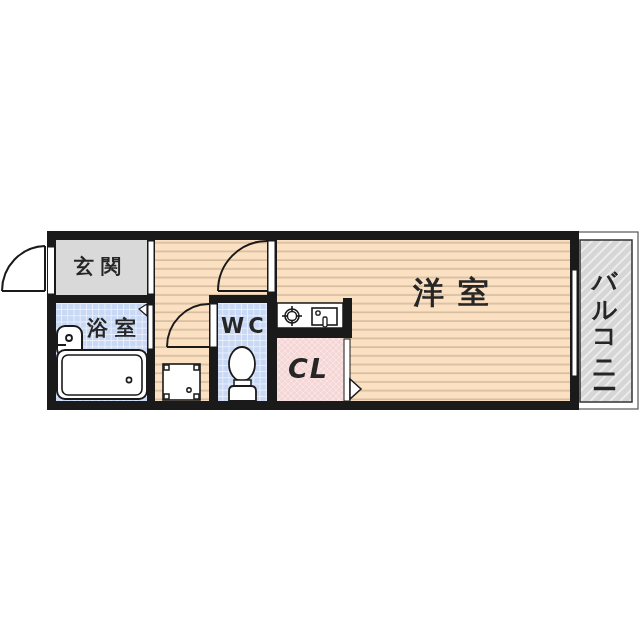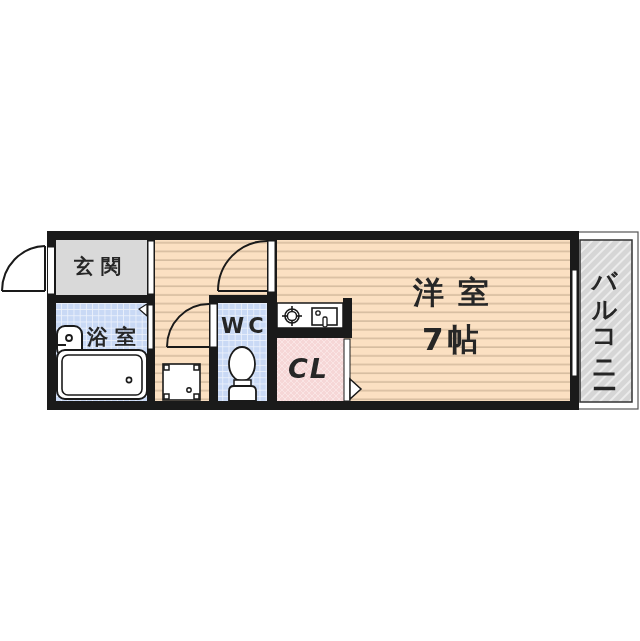--- a/index.html
+++ b/index.html
@@ -1,20 +1,20 @@
 <!DOCTYPE html>
 <html><head>
 <meta charset="utf-8">
 <style>
   html, body { margin:0; padding:0; background:#ffffff; }
   body { width:640px; height:641px; position:relative; overflow:hidden; }
   .plan { position:absolute; left:0; top:0; width:540px; height:641px; }
   .lbl { position:absolute; font-family:"DejaVu Sans", sans-serif; font-weight:bold; color:#262626; white-space:nowrap; line-height:1; }
   .lbl-genkan { left:74px; top:256px; font-size:20px; letter-spacing:7px; }
-  .lbl-bath { left:87px; top:327px; font-size:21px; letter-spacing:7px; }
+  .lbl-bath { left:87px; top:318px; font-size:21px; letter-spacing:7px; }
   .lbl-wc { left:221px; top:316px; font-size:21px; letter-spacing:4px;text-align:center; }
   .lbl-cl { left:288px; top:355px; font-size:27px; letter-spacing:2px;font-style:italic; }
   .lbl-room { left:413px; top:277px; font-size:31px; letter-spacing:14px; }
   .lbl-size { left:422px; top:324px; font-size:31px; letter-spacing:4px; }
   .lbl-balcony { left:592px; top:253px; font-size:25px; writing-mode:vertical-rl; text-orientation:upright; letter-spacing:2px; }
 </style>
 </head>
 <body>
 
 <div class="plan">
@@ -136,15 +136,14 @@
       <rect x="323" y="317" width="4" height="10" rx="1.5" fill="#ffffff" stroke="#1a1a1a" stroke-width="1.3"></rect>
     </g>
   </g>
 </svg>
 
   <div class="lbl lbl-genkan">玄関</div>
   <div class="lbl lbl-bath">浴室</div>
   <div class="lbl lbl-wc">WC</div>
   <div class="lbl lbl-cl">CL</div>
   <div class="lbl lbl-room">洋室</div>
-  <div class="lbl lbl-size">7帖</div>
   <div class="lbl lbl-balcony">バルコニー</div>
 </div>
 
 </body></html>

